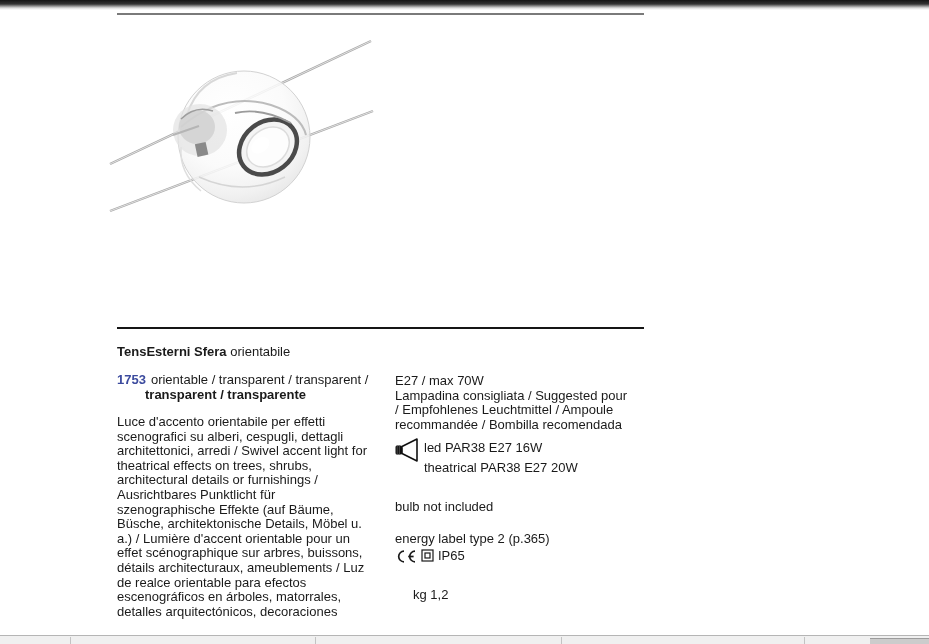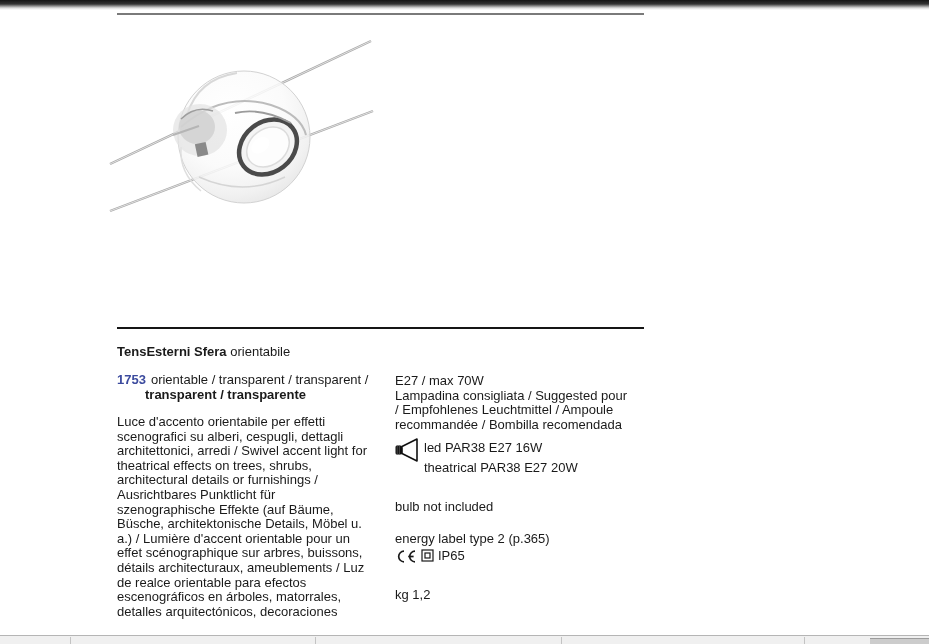--- a/index.html
+++ b/index.html
@@ -38,21 +38,21 @@
   #spec-col{left:395px;top:374px;width:238px;}
   #spec-suggested{width:232px;}
 
   .bulb-row{display:flex;align-items:flex-start;margin-top:6px;height:42px;}
   .bulb-row svg{flex:0 0 auto;margin-right:3px;}
   .bulb-options div{line-height:20px;}
 
   #spec-note{margin-top:20px;}
   #spec-energy{margin-top:17px;}
   .cert-row{margin-top:2px;display:flex;gap:4px;height:16px;}
-  #spec-weight{margin-top:23px;}
+  #spec-weight{margin-top:23px;margin-left:18px;}
 
   
   #bottom-hairline{left:0;top:635px;width:929px;height:1px;background:#b5b5b5;}
   #bottom-strip{left:0;top:636px;width:929px;height:8px;background:#f0f0f0;}
   .strip-sep{position:absolute;top:1px;width:1px;height:7px;background:#c3c3c3;}
   #strip-thumb{position:absolute;left:870px;top:2px;width:59px;height:6px;background:#cccccc;border-top:1px solid #9c9c9c;}
 </style>
 </head>
 <body>
 

